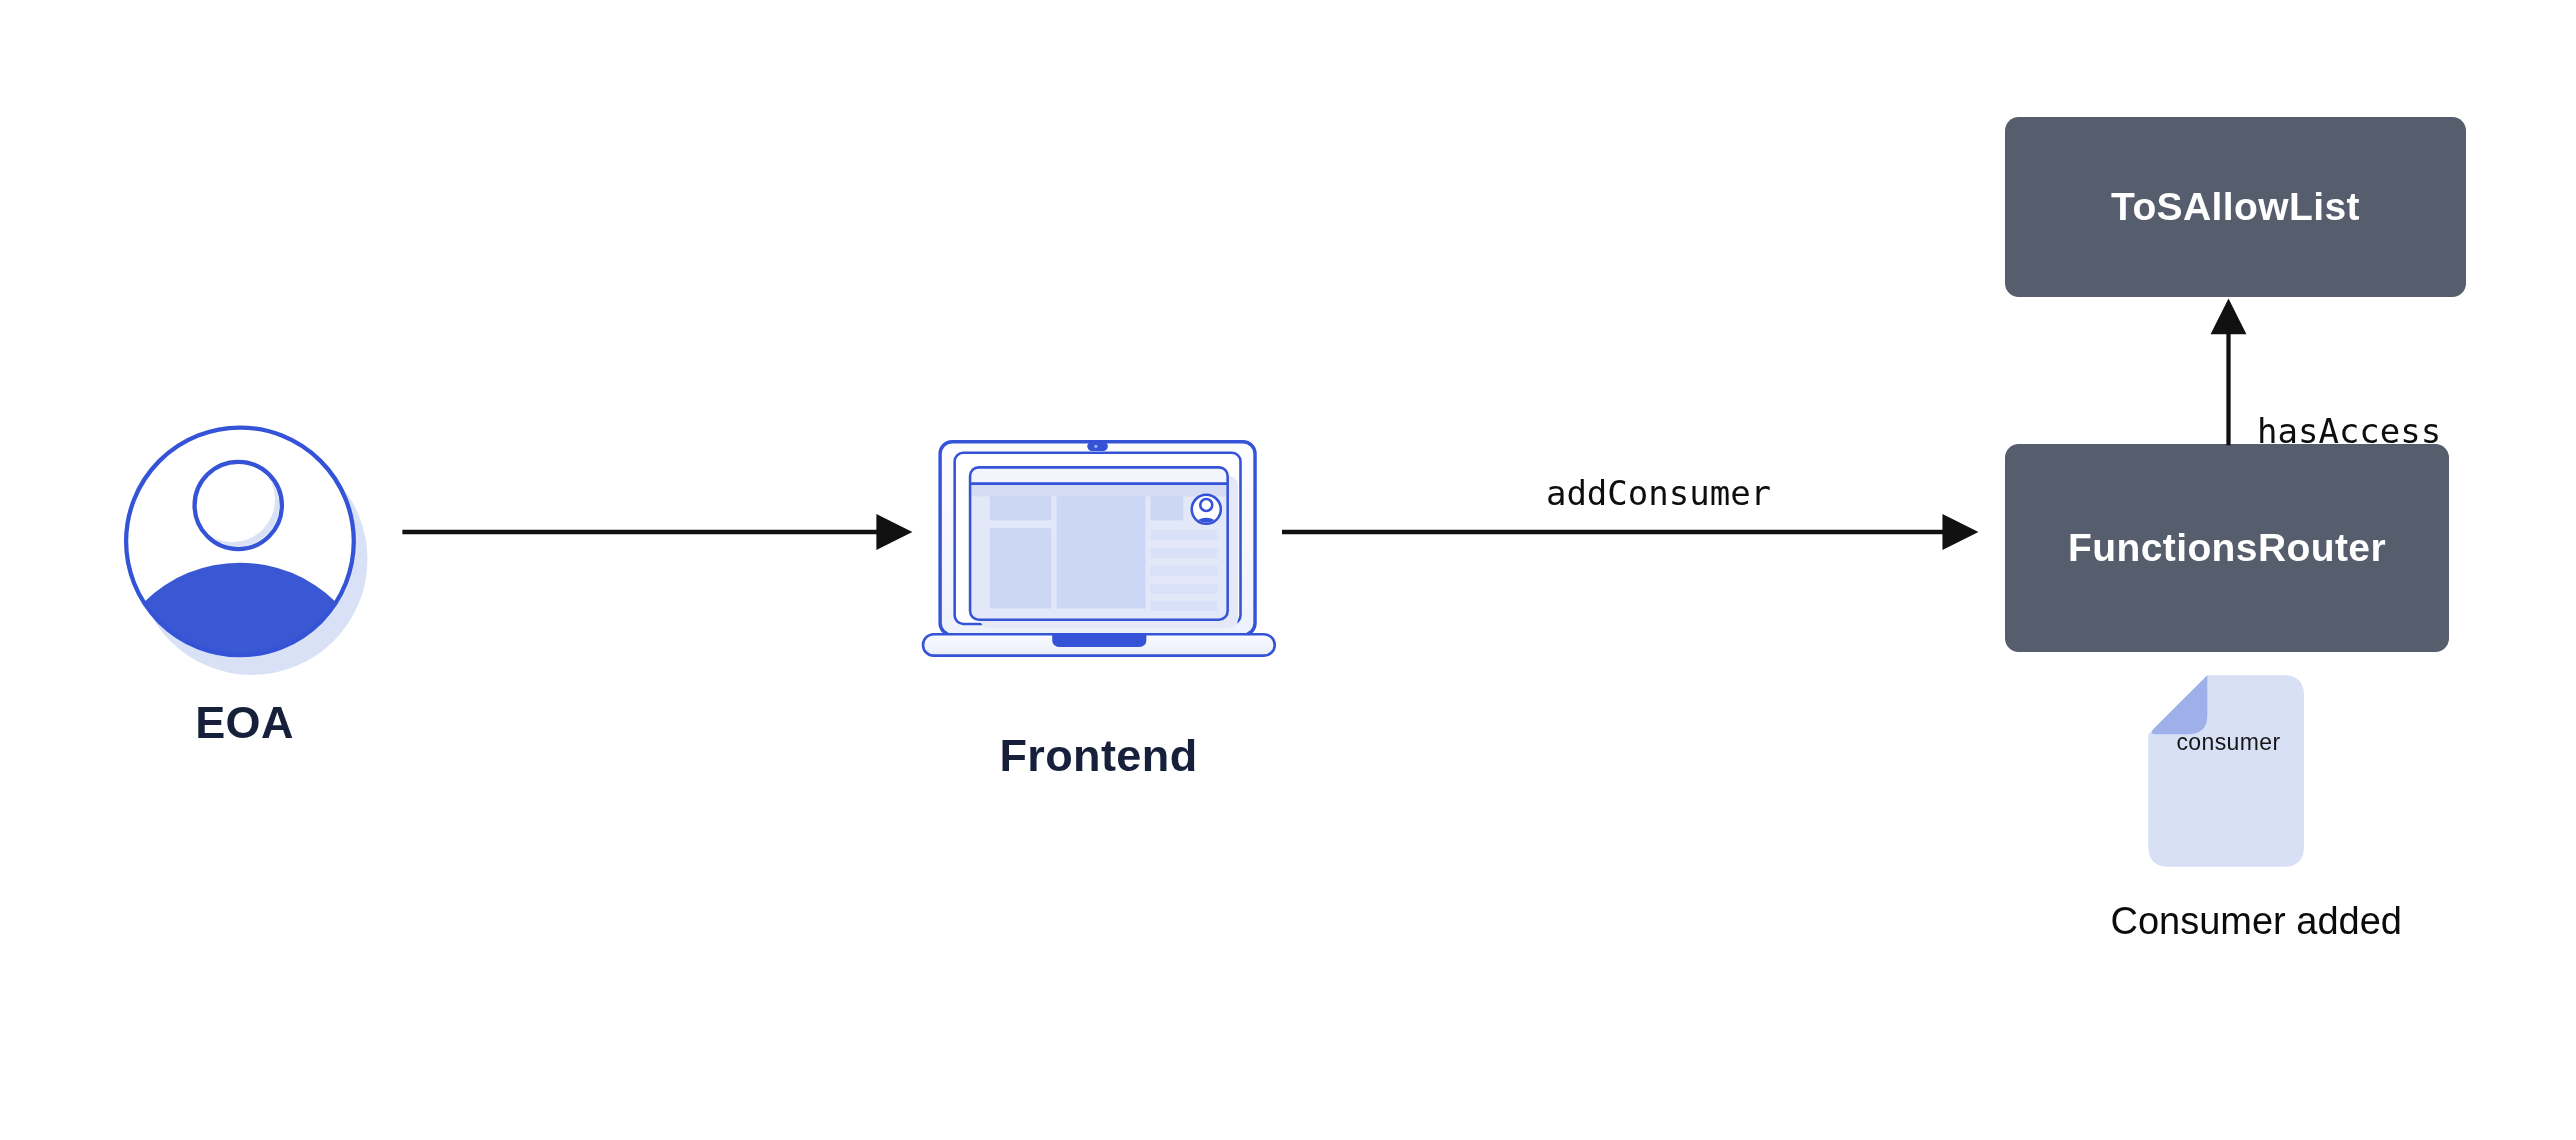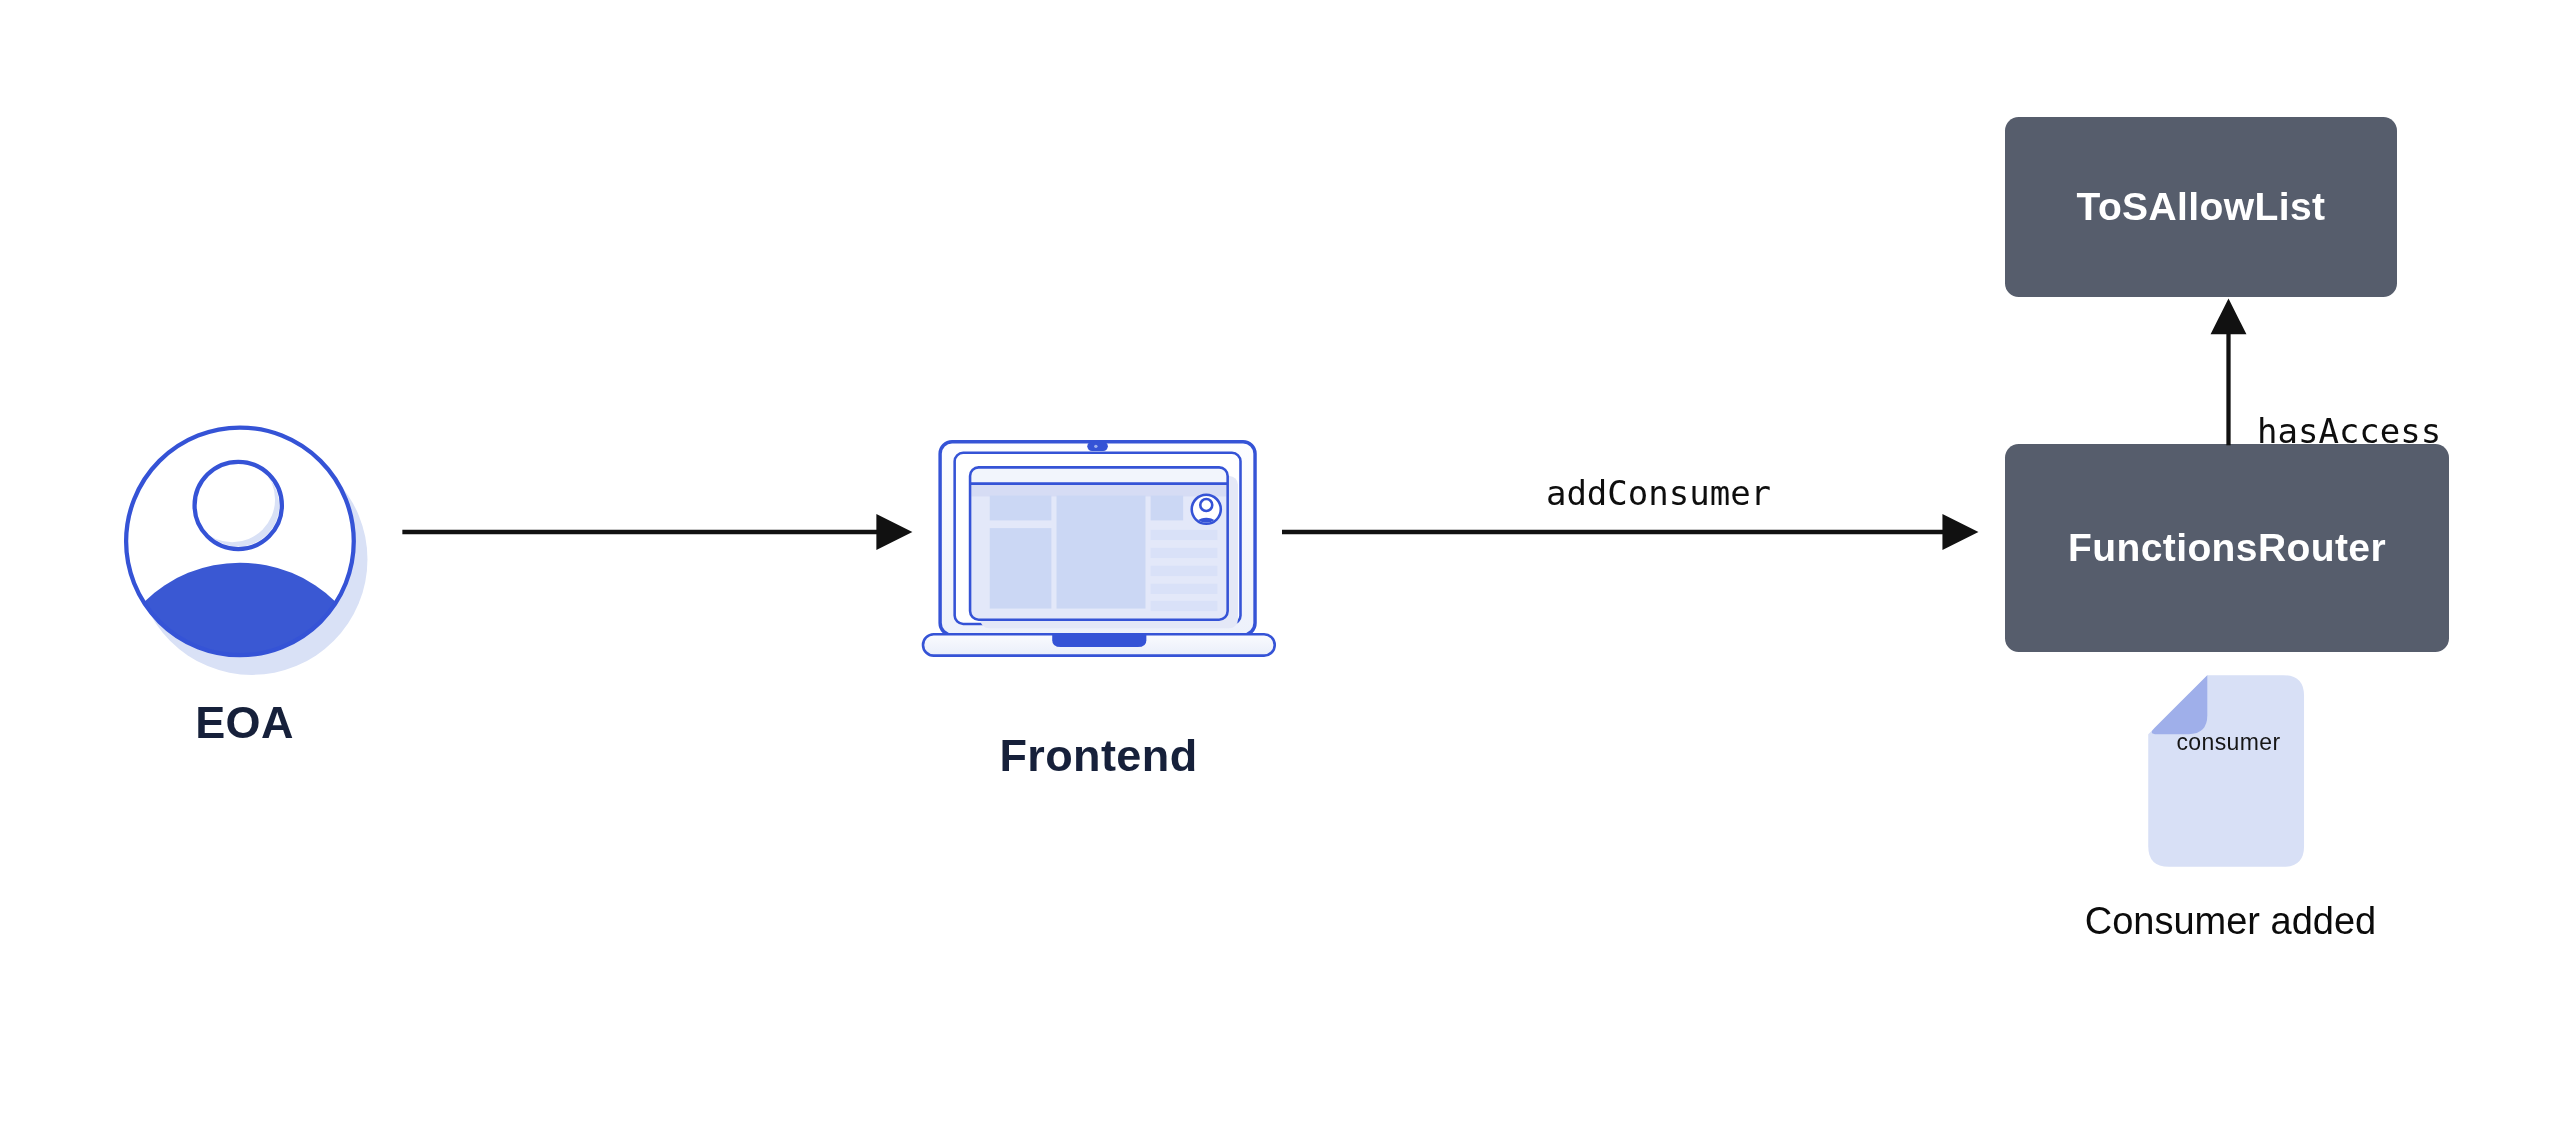--- a/index.html
+++ b/index.html
@@ -133,21 +133,21 @@
 
 <div class="abs node-label" style="left:927px; top:697px; width:343px;margin-top:33px;">Frontend</div>
 
 <svg class="abs" style="left:1276px; top:508px;" width="711" height="48" viewBox="0 0 830 56">
   <line x1="7" y1="28" x2="782" y2="28" stroke="#111111" stroke-width="5"></line>
   <path d="M820,28 L778,7 L778,49 Z" fill="#111111"></path>
 </svg>
 
 <div class="abs mono-label" style="left:1487px; top:473px; width:343px; text-align:center;">addConsumer</div>
 
-<div class="abs contract-box" style="left:2005px; top:117px; width:392px; height:180px;">
+<div class="abs contract-box" style="left:2005px; top:117px; width:461px; height:180px;">
   <span>ToSAllowList</span>
 </div>
 
 <div class="abs contract-box" style="left:2005px; top:444px; width:444px; height:208px;">
   <span>FunctionsRouter</span>
 </div>
 
 <svg class="abs" style="left:2202px; top:295px;" width="53" height="152" viewBox="0 0 62 178">
   <line x1="31" y1="176" x2="31" y2="38" stroke="#111111" stroke-width="5"></line>
   <path d="M31,4 L10,46 L52,46 Z" fill="#111111"></path>
@@ -155,14 +155,14 @@
 
 <div class="abs mono-label" style="left:2257px; top:363px;margin-top:48px;">hasAccess</div>
 
 <svg class="abs" style="left:2137px; top:664px;" width="180" height="214" viewBox="0 0 210 250">
   <path d="M82,13 H171 Q195,13 195,37 V213 Q195,237 171,237 H37 Q13,237 13,213 V82 Z" fill="#d8e0f6"></path>
   <path d="M82,13 L20,75 Q13,82 23,82 L60,82 Q82,82 82,60 Z" fill="#9fafea"></path>
 </svg>
 
 <div class="abs doc-label" style="left:2143px; top:729px; width:171px;">consumer</div>
 
-<div class="abs caption" style="left:2059px; top:900px; width:343px;">Consumer added</div>
+<div class="abs caption" style="left:2059px; top:900px; width:343px;text-align:right;">Consumer added</div>
 
 
 </body></html>

